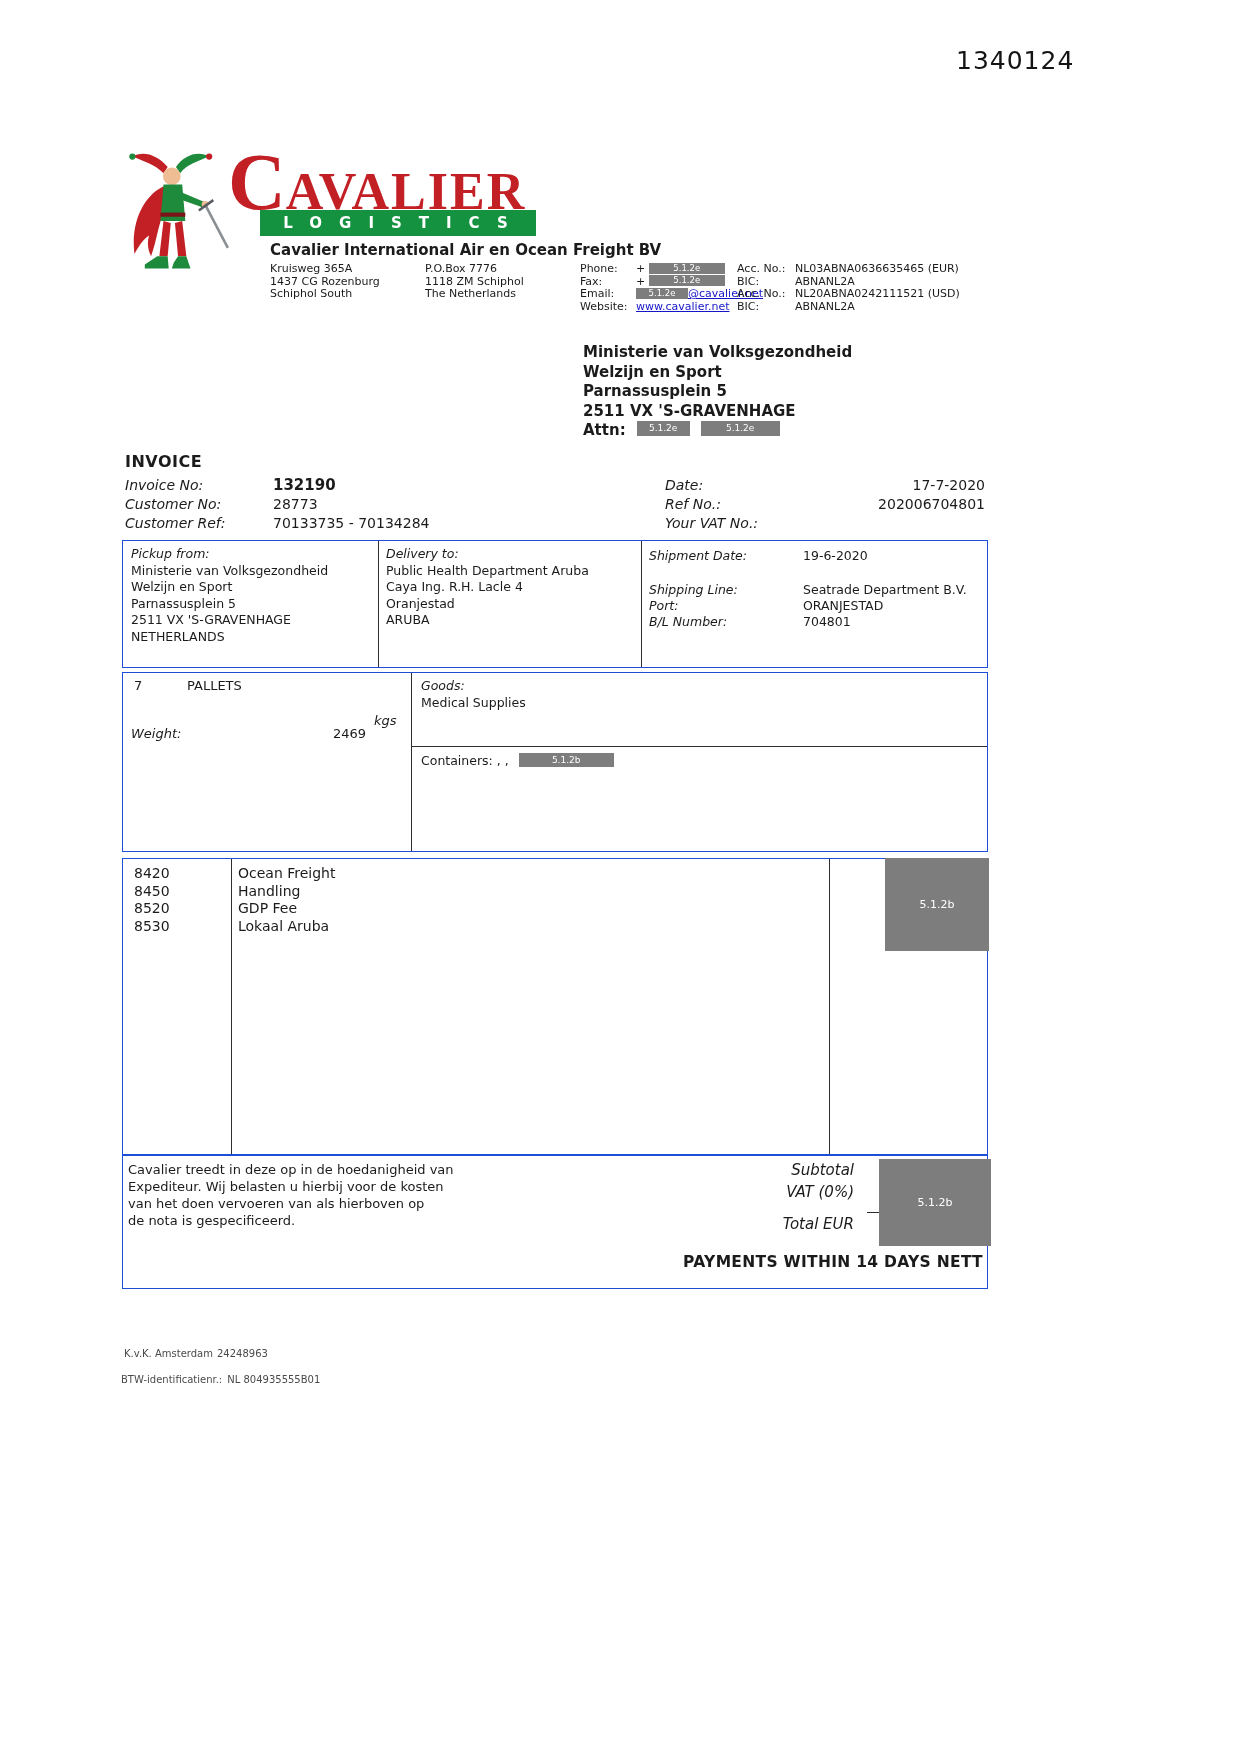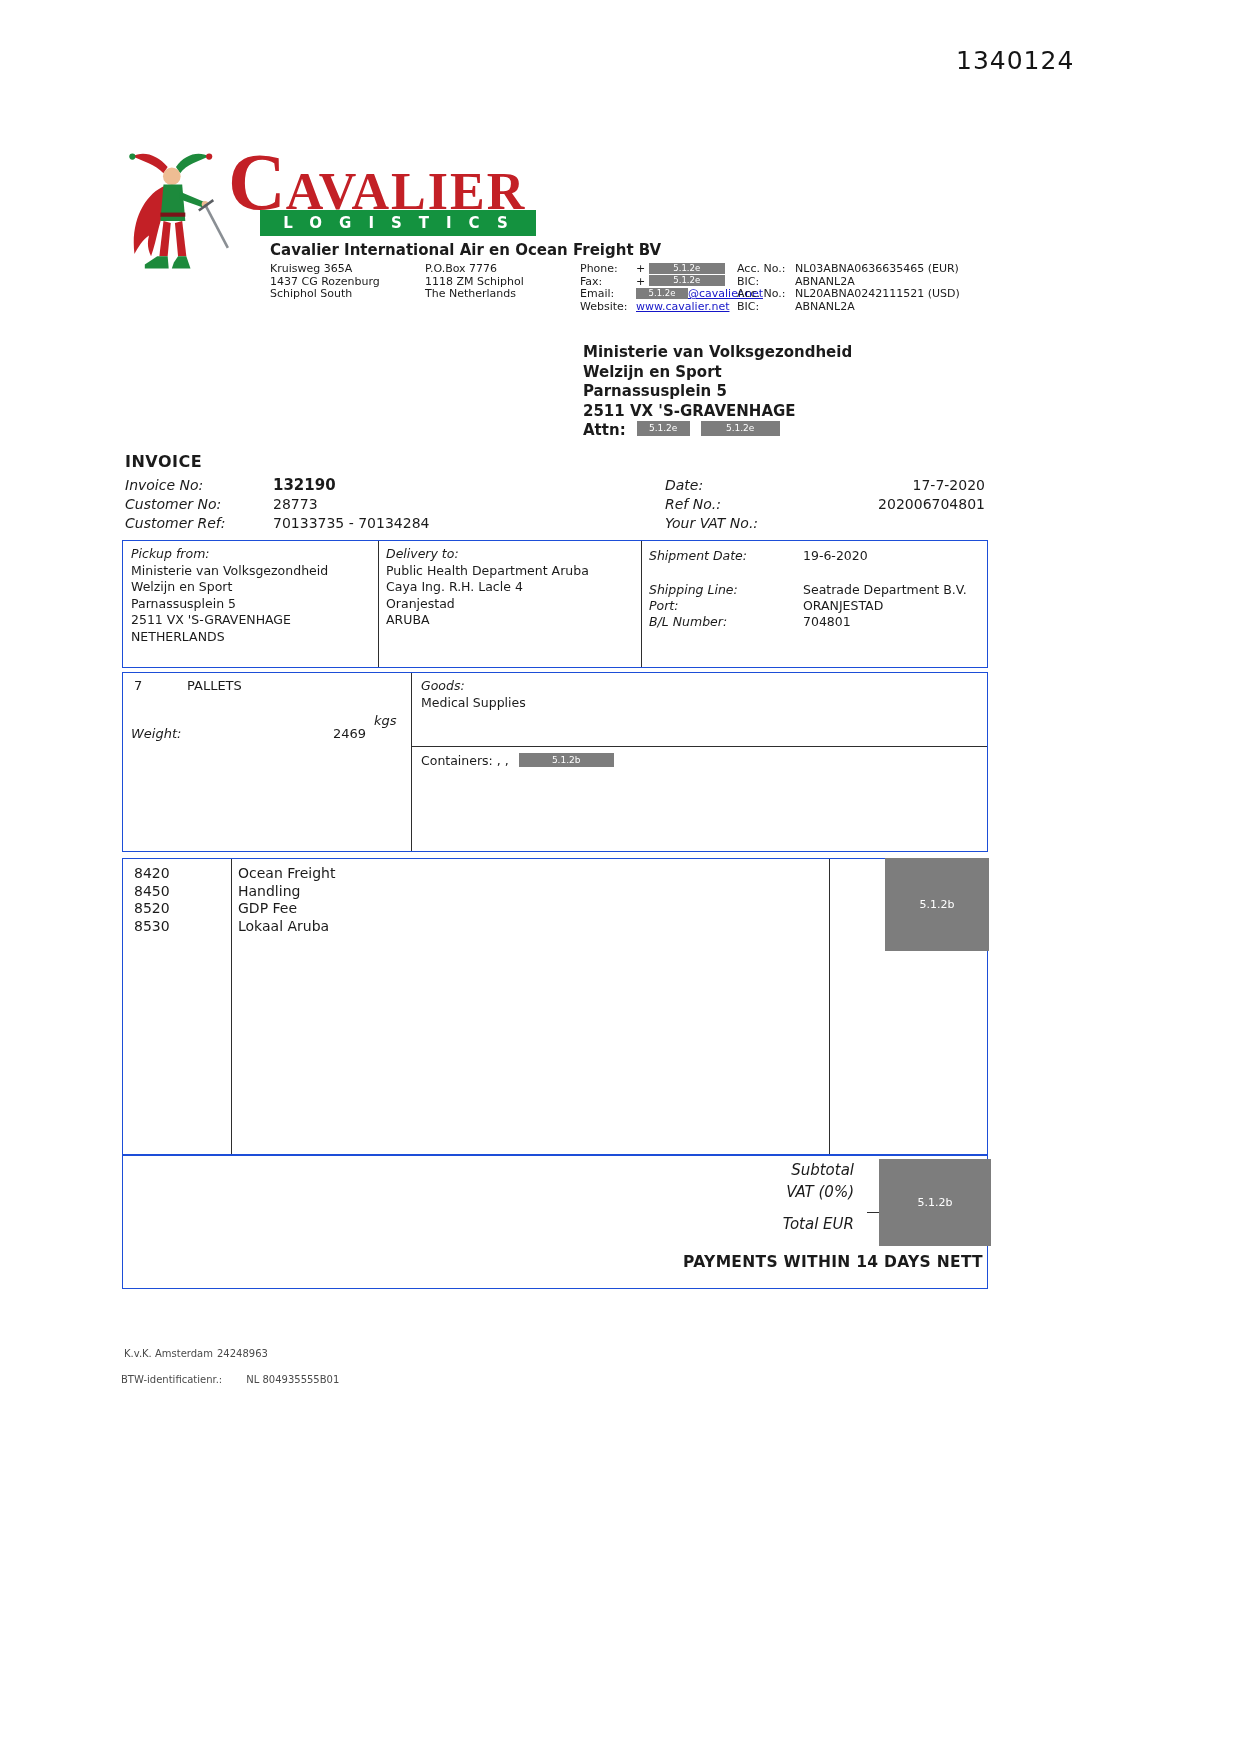--- a/index.html
+++ b/index.html
@@ -202,24 +202,30 @@
     <div class="abs nw" style="left:115px;top:6px;font-size:14px;line-height:17.5px">
       <div>Ocean Freight</div>
       <div>Handling</div>
       <div>GDP Fee</div>
       <div>Lokaal Aruba</div>
     </div>
     <div class="abs redact-lg" style="left:762px;top:-1px;width:104px;height:93px">5.1.2b</div>
   </div>
 
   <div class="box" style="left:122px;top:1155px;width:866px;height:134px">
+    <div class="abs nw" style="left:5px;top:5px;font-size:13px;line-height:17px">
+      <div>Cavalier treedt in deze op in de hoedanigheid van</div>
+      <div>Expediteur. Wij belasten u hierbij voor de kosten</div>
+      <div>van het doen vervoeren van als hierboven op</div>
+      <div>de nota is gespecificeerd.</div>
+    </div>
     <div class="abs it nw" style="right:133px;top:5px;font-size:15px">Subtotal</div>
     <div class="abs it nw" style="right:133px;top:27px;font-size:15px">VAT (0%)</div>
     <div class="abs" style="left:744px;top:56px;width:110px;border-top:1px solid #2e2e2e"></div>
     <div class="abs it nw" style="right:133px;top:59px;font-size:15px">Total EUR</div>
     <div class="abs redact-lg" style="left:756px;top:3px;width:112px;height:87px;z-index:2">5.1.2b</div>
     <div class="abs b nw" style="right:4px;top:97px;font-size:15.5px;letter-spacing:.3px">PAYMENTS WITHIN 14 DAYS NETT</div>
   </div>
 
   <div class="abs footer-line" style="left:124px;top:1348px"><span>K.v.K. Amsterdam</span><span style="margin-left:4px">24248963</span></div>
-  <div class="abs footer-line" style="left:121px;top:1374px"><span>BTW-identificatienr.:</span><span style="margin-left:24px">NL 804935555B01</span></div>
+  <div class="abs footer-line" style="left:121px;top:1374px"><span>BTW-identificatienr.:</span><span style="margin-left:5px">NL 804935555B01</span></div>
 
 </div>
 
 </body></html>

